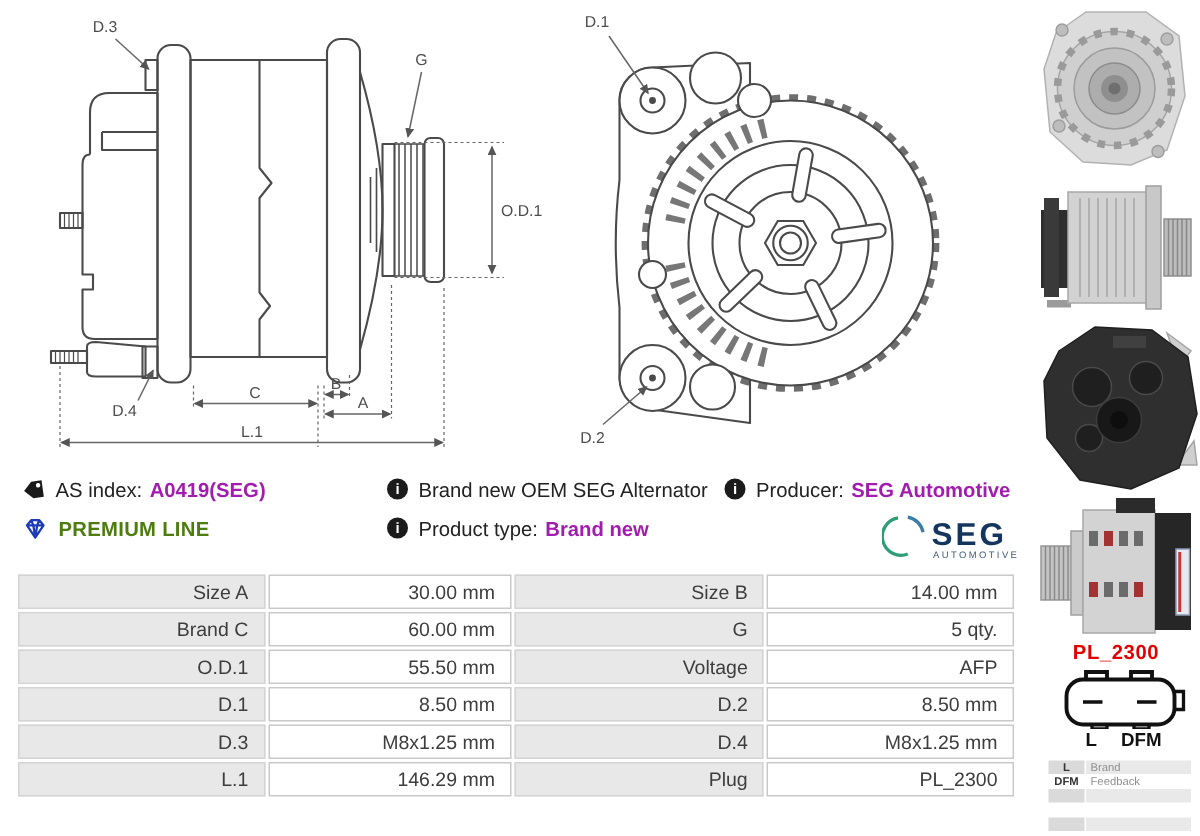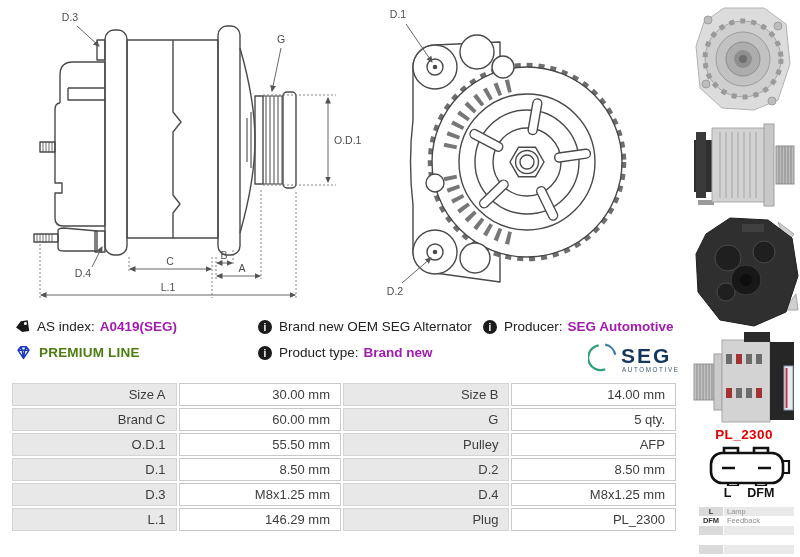--- a/index.html
+++ b/index.html
@@ -1,20 +1,20 @@
 <!DOCTYPE html>
 <html><head>
 <meta charset="utf-8">
 <style>
   *{margin:0;padding:0;box-sizing:border-box}
   html,body{width:800px;height:557px}
   body{position:relative;background:#fff;font-family:"Liberation Sans",sans-serif;overflow:hidden;color:#222}
   .abs{position:absolute}
   .drawing text{font-family:"Liberation Sans",sans-serif;font-size:10.5px;fill:#4d4d4d}
-  .info-item{position:absolute;display:flex;align-items:flex-end;gap:7px;font-size:13.5px;color:#222;white-space:nowrap}
+  .info-item{position:absolute;display:flex;align-items:flex-start;gap:7px;font-size:13.5px;color:#222;white-space:nowrap}
   .info-item b{font-weight:bold;color:#a21caf}
   .i-icon{display:inline-flex;align-items:center;justify-content:center;width:14px;height:14px;border-radius:50%;
           background:#1b1b1b;color:#fff;font-size:10px;font-weight:bold;flex:0 0 auto}
   .premium{color:#4d7c0f;font-weight:bold;letter-spacing:.2px}
   
   table.spec{position:absolute;left:10px;top:381px;width:668px;border-collapse:separate;border-spacing:2px}
   table.spec td{height:23px;font-size:13px;padding:0 10px;text-align:right;vertical-align:middle;color:#3d3d3d}
   td.lbl{background:#e8e8e8;border:1px solid #d4d4d4}
   td.val{background:#fff;border:1px solid #c9c9c9}
   
@@ -238,21 +238,21 @@
     </tr>
     <tr>
       <td class="lbl">Brand C</td>
       <td class="val">60.00 mm</td>
       <td class="lbl">G</td>
       <td class="val">5 qty.</td>
     </tr>
     <tr>
       <td class="lbl">O.D.1</td>
       <td class="val">55.50 mm</td>
-      <td class="lbl">Pulley</td>
+      <td class="lbl">Voltage</td>
       <td class="val">AFP</td>
     </tr>
     <tr>
       <td class="lbl">D.1</td>
       <td class="val">8.50 mm</td>
       <td class="lbl">D.2</td>
       <td class="val">8.50 mm</td>
     </tr>
     <tr>
       <td class="lbl">D.3</td>
@@ -281,21 +281,21 @@
 
 <div class="plug-pins">
   <span>L</span>
   <span>DFM</span>
 </div>
 
 <table class="legend">
   <tbody>
     <tr class="g">
       <td class="pin">L</td>
-      <td class="desc">Lamp</td>
+      <td class="desc">Brand</td>
     </tr>
     <tr>
       <td class="pin">DFM</td>
       <td class="desc">Feedback</td>
     </tr>
     <tr class="g">
         <td class="pin"></td>
         <td class="desc"></td>
       </tr>
     <tr>

